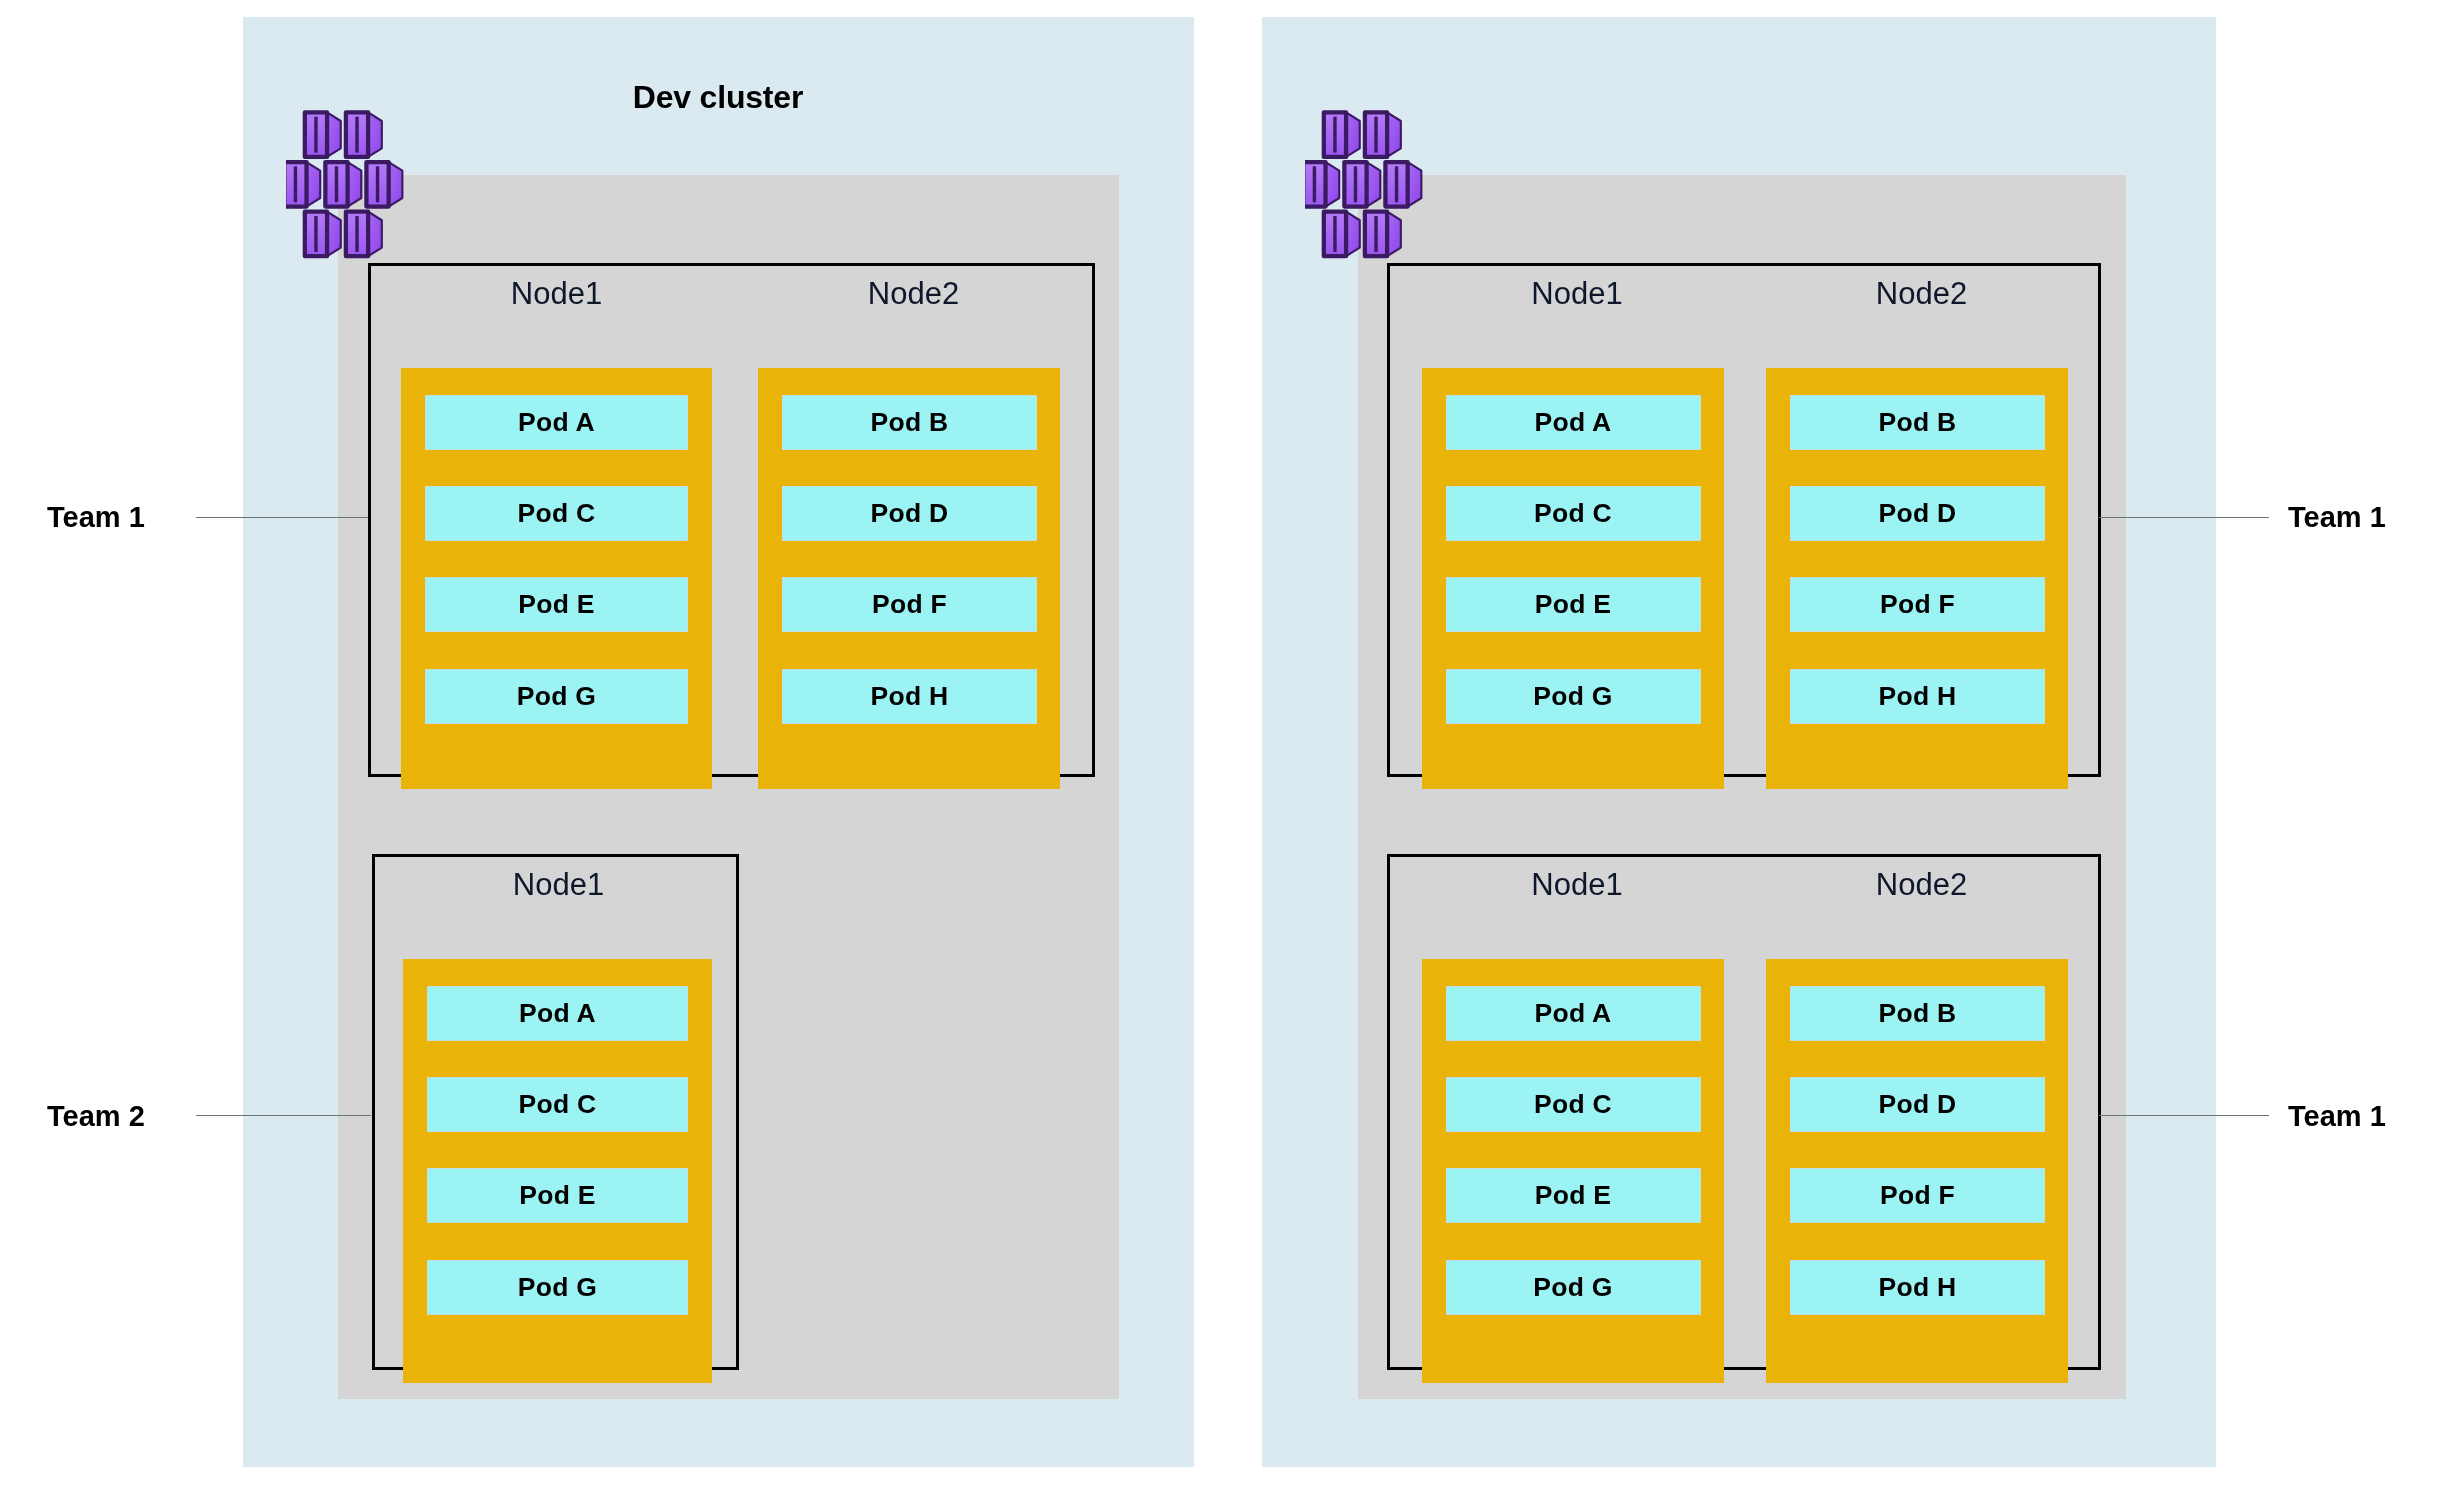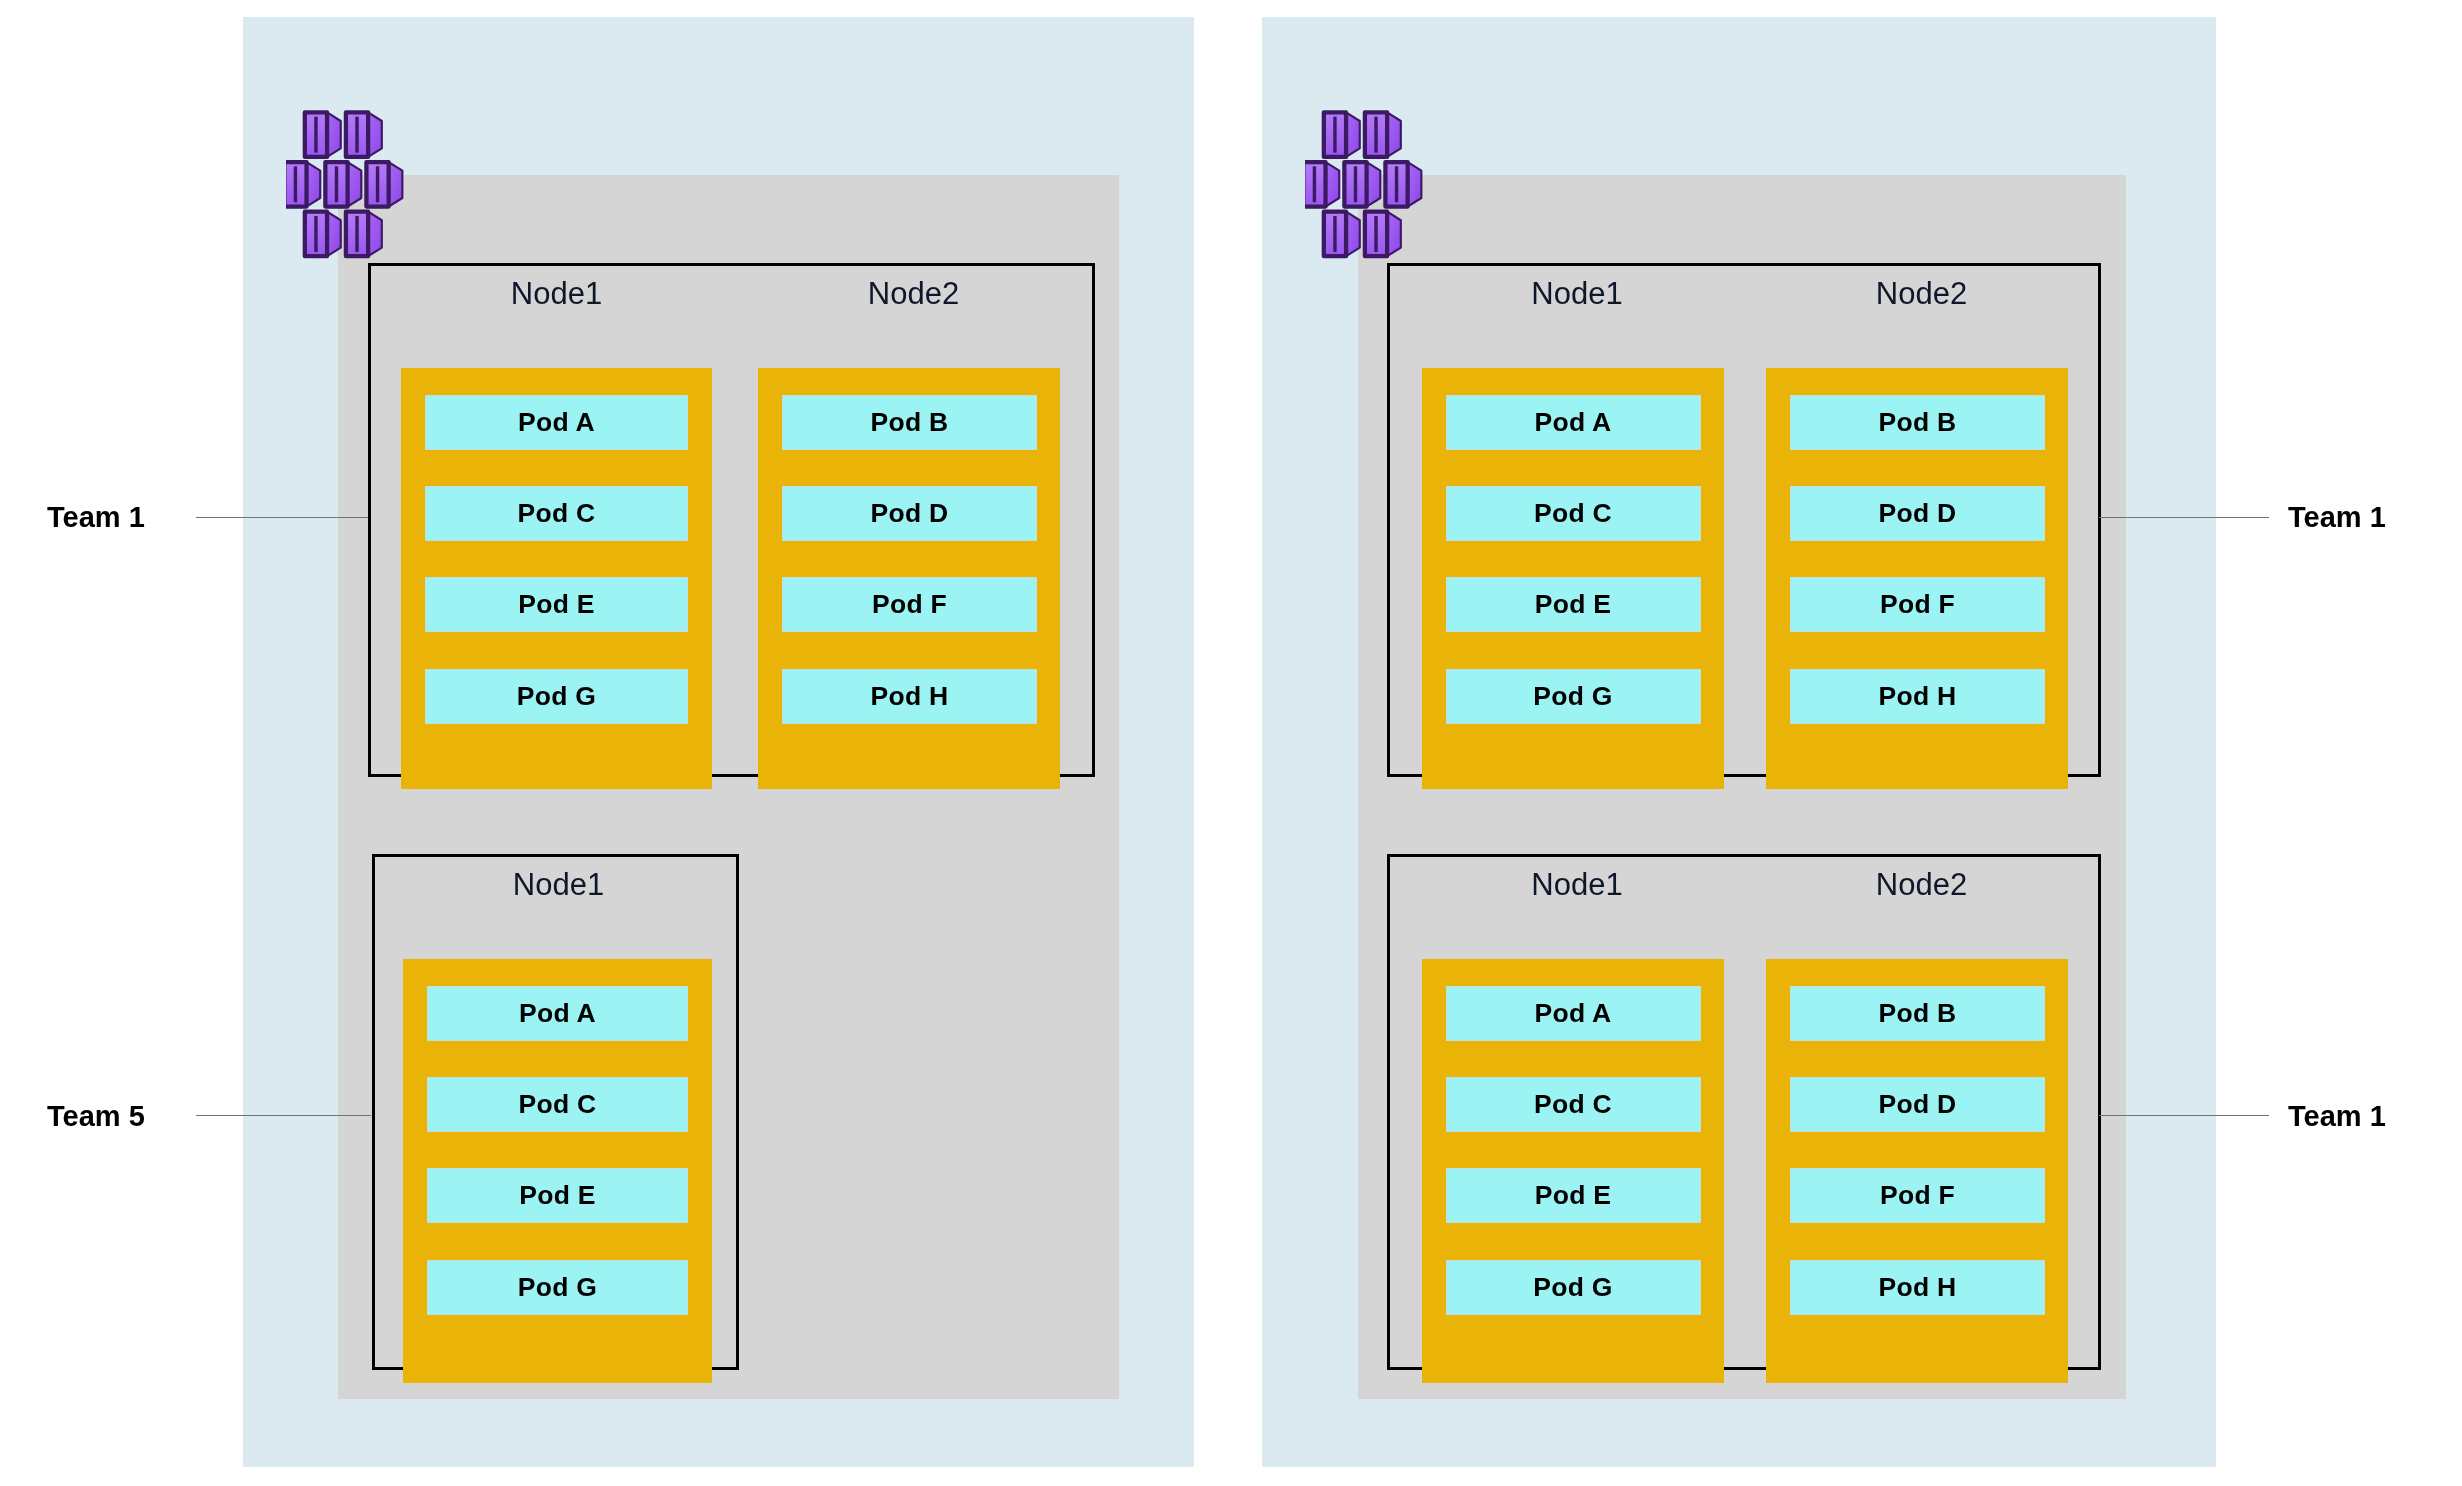--- a/index.html
+++ b/index.html
@@ -108,20 +108,21 @@
     border-top: 1.7px solid #6b7475;
   }
 </style>
 </head>
 <body>
 
 <div id="stage">
 
   <div class="cluster-panel" style="left:243px; top:17px; width:951px; height:1450px;"></div>
 
+  <div class="cluster-title" style="left:462px; top:79px; width:512px;">Dev cluster</div>
 
   <div class="cluster-body" style="left:338px; top:175px; width:781px; height:1224px;"></div>
 
   <div class="k8s-icon" style="left:286px; top:109px;">
     <svg viewBox="0 0 180 180" width="154" height="154">
       <defs>
         <linearGradient id="cubeFaceA" x1="0" y1="0" x2="1" y2="1">
           <stop offset="0%" stop-color="#a869f5"></stop>
           <stop offset="100%" stop-color="#8e45e8"></stop>
         </linearGradient>
@@ -183,21 +184,21 @@
         <div class="pod" style="left:24px; top:118px; width:261px; height:55px;">Pod C</div>
         <div class="pod" style="left:24px; top:209px; width:261px; height:55px;">Pod E</div>
         <div class="pod" style="left:24px; top:301px; width:261px; height:55px;">Pod G</div>
       </div>
     </div>
   </div>
 
   <div class="team-label" style="left:47px; top:501px;">Team 1</div>
   <div class="team-line" style="left:196px; top:517px; width:172px;"></div>
 
-  <div class="team-label" style="left:47px; top:1100px;">Team 5</div>
+  <div class="team-label" style="left:47px; top:1100px;">Team 2</div>
   <div class="team-line" style="left:196px; top:1115px; width:175px;"></div>
 
   <div class="cluster-panel" style="left:1262px; top:17px; width:954px; height:1450px;"></div>
 
 
   <div class="cluster-body" style="left:1358px; top:175px; width:768px; height:1224px;"></div>
 
   <div class="k8s-icon" style="left:1305px; top:109px;">
     <svg viewBox="0 0 180 180" width="154" height="154">
       <use href="#cube" x="18" y="0"></use>

